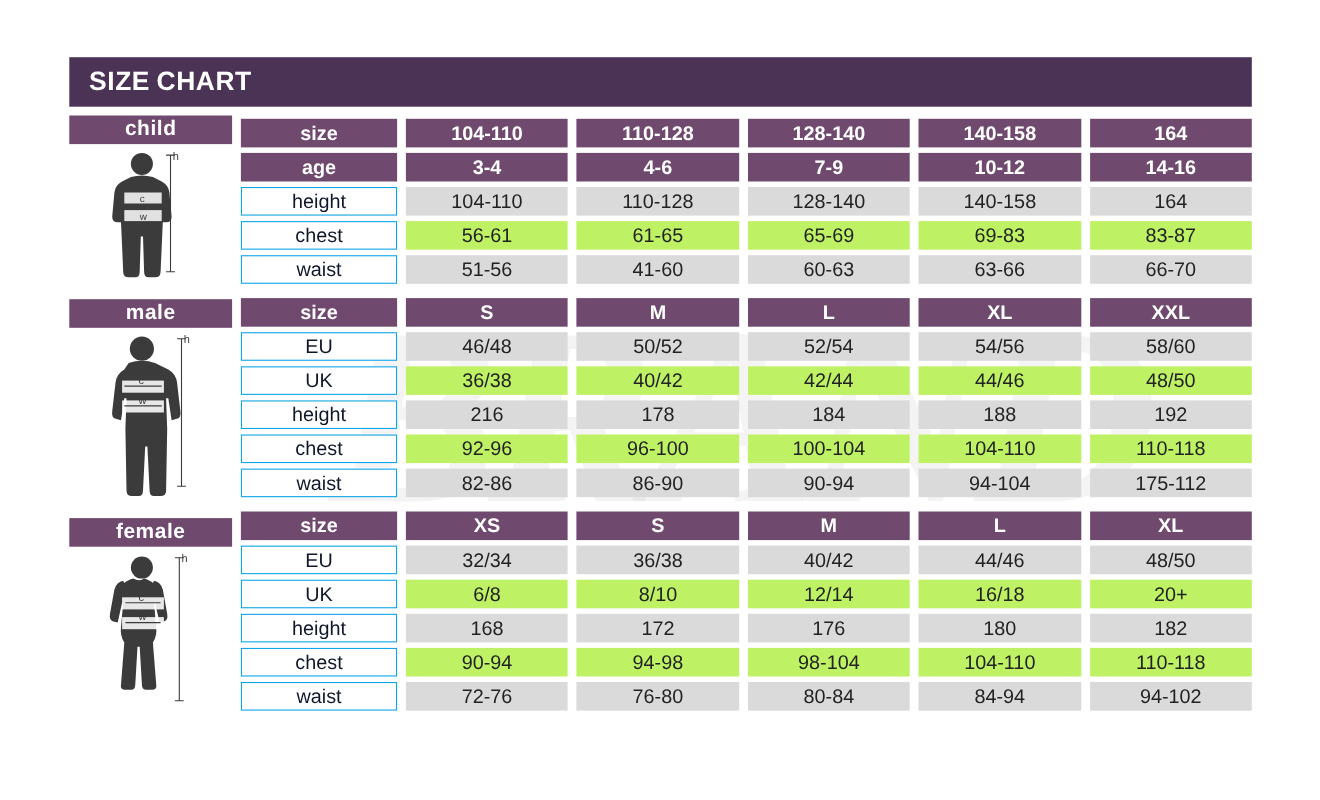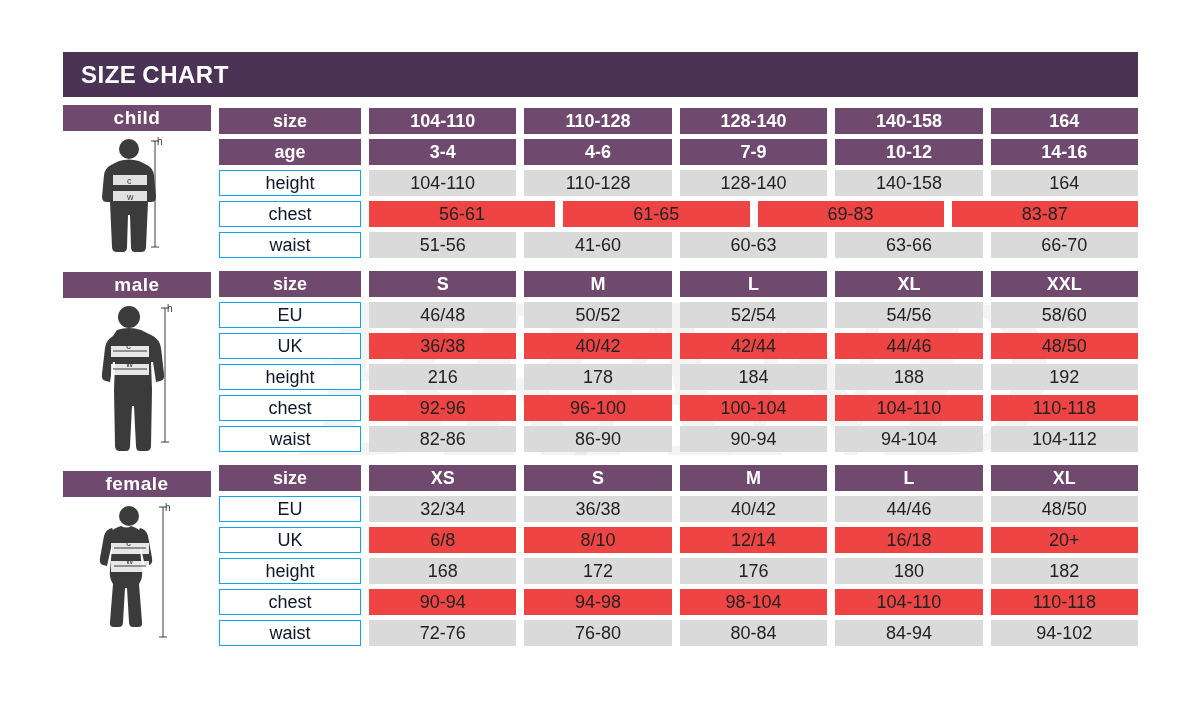--- a/index.html
+++ b/index.html
@@ -113,21 +113,21 @@
     text-align: center;
     font-size: 18px;
     box-sizing: border-box;
   }
   .val:last-child { margin-right: 0; }
   .val.dark {
     background: #70496f;
     color: #ffffff;
     font-weight: bold;
   }
-  .val.grayA { background: #ef4444; color: #222222; }
+  .val.grayA { background: #bef264; color: #222222; }
   .val.grayB { background: #dadada; color: #222222; }
 
   
   .block {
     display: flex;
     align-items: flex-end;
   }
   .figure-col {
     width: 148px;
     flex: 0 0 148px;
@@ -201,20 +201,21 @@
           <div class="val grayB">104-110</div>
           <div class="val grayB">110-128</div>
           <div class="val grayB">128-140</div>
           <div class="val grayB">140-158</div>
           <div class="val grayB">164</div>
         </div>
         <div class="row">
           <div class="rowhead light">chest</div>
           <div class="val grayA">56-61</div>
           <div class="val grayA">61-65</div>
+          <div class="val grayA">65-69</div>
           <div class="val grayA">69-83</div>
           <div class="val grayA">83-87</div>
         </div>
         <div class="row">
           <div class="rowhead light">waist</div>
           <div class="val grayB">51-56</div>
           <div class="val grayB">41-60</div>
           <div class="val grayB">60-63</div>
           <div class="val grayB">63-66</div>
           <div class="val grayB">66-70</div>
@@ -287,21 +288,21 @@
           <div class="val grayA">100-104</div>
           <div class="val grayA">104-110</div>
           <div class="val grayA">110-118</div>
         </div>
         <div class="row">
           <div class="rowhead light">waist</div>
           <div class="val grayB">82-86</div>
           <div class="val grayB">86-90</div>
           <div class="val grayB">90-94</div>
           <div class="val grayB">94-104</div>
-          <div class="val grayB">104-112</div>
+          <div class="val grayB">175-112</div>
         </div>
       </div>
     </div>
   </div>
 
   <div class="section">
     <div class="block">
       <div class="figure-col">
         <div class="cat-label">female</div>
         <div class="figure-wrap">

